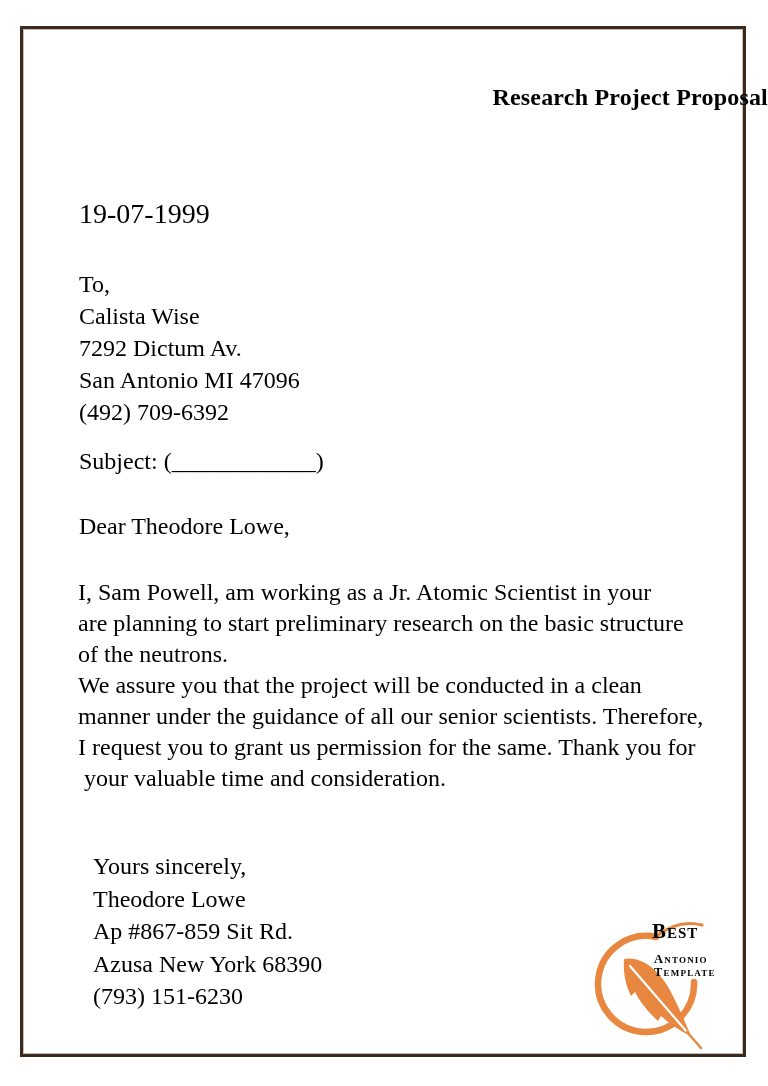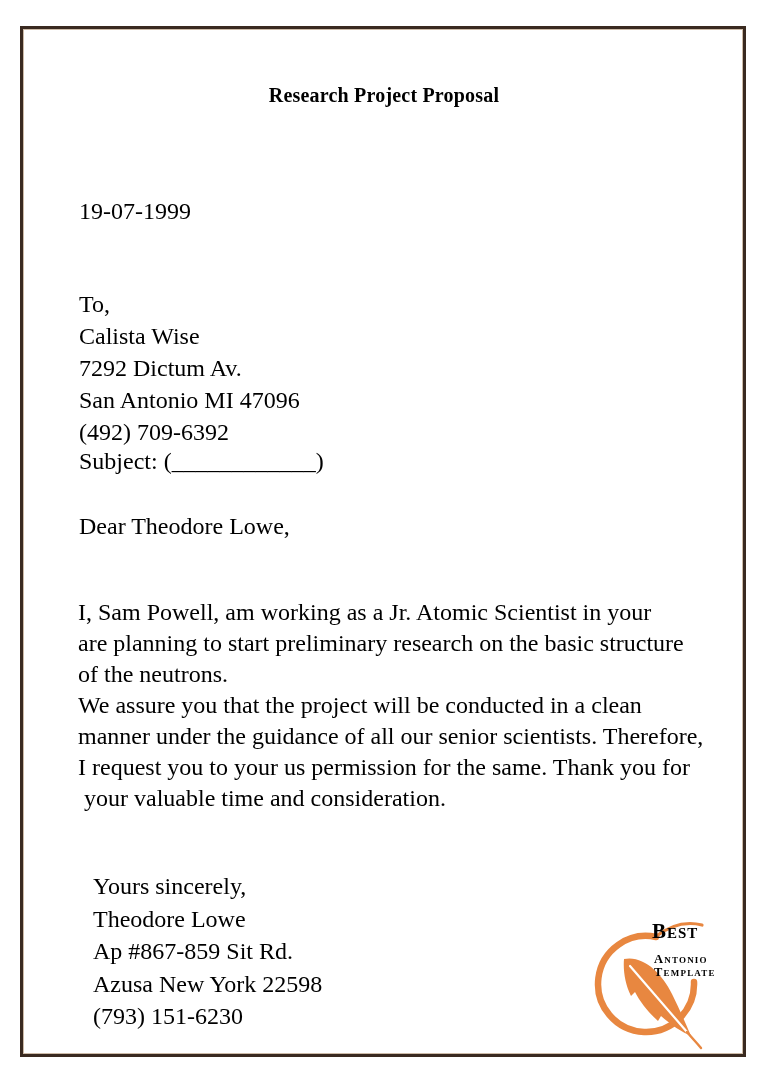--- a/index.html
+++ b/index.html
@@ -9,25 +9,25 @@
     overflow:hidden;
   }
   .frame {
     position:absolute; left:20px; top:26px; width:726px; height:1031px;
     box-sizing:border-box;
     border:3px solid #3a2a20;
     box-shadow: inset 0 0 0 1px #cdbba8;
   }
   .abs { position:absolute; }
   .title {
-    left:0; right:0; top:84px; text-align:center;
-    font-size:20px; font-weight:bold; letter-spacing:0.2px;
+    left:0; right:0; top:84px; text-align:right;
+    font-size:24px; font-weight:bold; letter-spacing:0.2px;
   }
-  .date { left:79px; top:198px; font-size:24px; }
-  .block { font-size:24px;margin-top:20px; }
+  .date { left:79px; top:198px; font-size:28px; }
+  .block { font-size:24px; }
   .block .line { display:block; white-space:pre; }
   .recipient { left:79px; top:268px; line-height:32px; }
   .subject { left:79px; top:448px; font-size:24px; }
   .salutation { left:79px; top:513px; font-size:24px; }
   .body-text { left:78px; top:577px; line-height:31px; }
   .signature { left:93px; top:850px; line-height:32.5px; }
   .logo-svg { left:586px; top:903px; }
   .logo-brand {
     left:652px; top:921px; font-size:21px; font-weight:bold;
     font-variant:small-caps; letter-spacing:1px; line-height:1;
@@ -59,29 +59,29 @@
   <div class="subject abs">Subject: (____________)</div>
 
   <div class="salutation abs">Dear Theodore Lowe,</div>
 
   <div class="body-text block abs">
     <span class="line">I, Sam Powell, am working as a Jr. Atomic Scientist in your</span>
     <span class="line">are planning to start preliminary research on the basic structure</span>
     <span class="line">of the neutrons.</span>
     <span class="line">We assure you that the project will be conducted in a clean</span>
     <span class="line">manner under the guidance of all our senior scientists. Therefore,</span>
-    <span class="line">I request you to your us permission for the same. Thank you for</span>
+    <span class="line">I request you to grant us permission for the same. Thank you for</span>
     <span class="line"> your valuable time and consideration.</span>
   </div>
 
   <div class="signature block abs">
     <span class="line">Yours sincerely,</span>
     <span class="line">Theodore Lowe</span>
     <span class="line">Ap #867-859 Sit Rd.</span>
-    <span class="line">Azusa New York 22598</span>
+    <span class="line">Azusa New York 68390</span>
     <span class="line">(793) 151-6230</span>
   </div>
 
   <svg class="logo-svg abs" width="164" height="154" viewBox="0 0 164 154" aria-hidden="true">
 
     <path d="M 70 34 A 48 48 0 1 0 108 79" fill="none" stroke="#E88740" stroke-width="6.5" stroke-linecap="round"></path>
     <path d="M 69 34 Q 92 16 116 22" fill="none" stroke="#E88740" stroke-width="3.2" stroke-linecap="round"></path>
 
     <path d="M 38 56
              C 57 52, 76 70, 86 91

